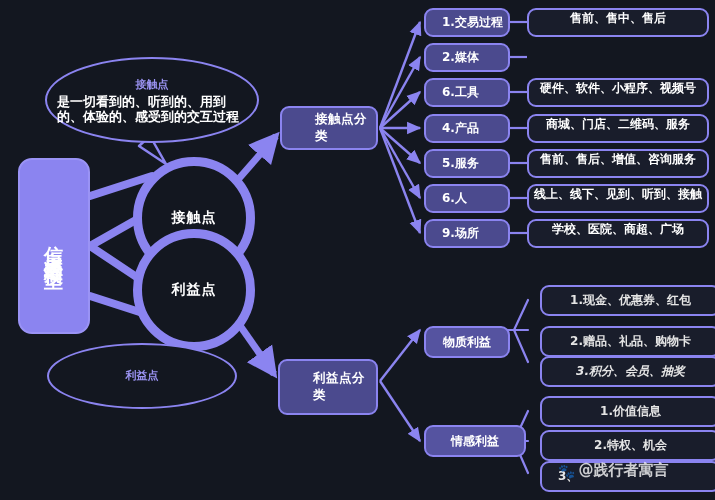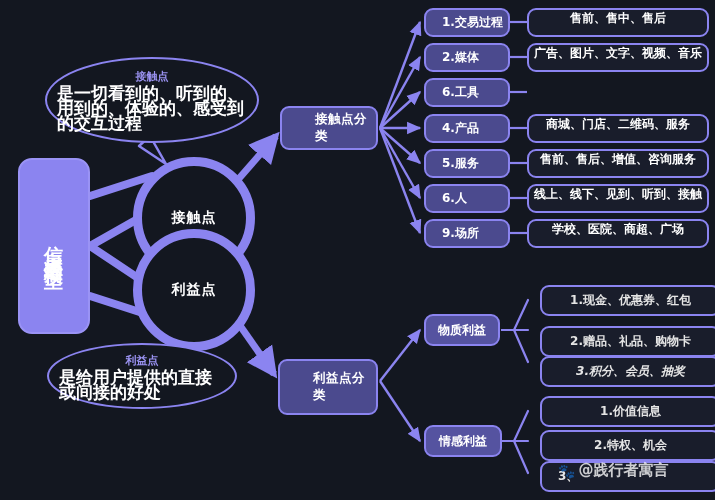--- a/index.html
+++ b/index.html
@@ -35,43 +35,43 @@
   #circle-benefit{left:133px;top:229px;width:104px;height:104px;}
 
   
   .bubble{
     position:absolute;border:2.5px solid #8b84f0;background:#131720;
     border-radius:50%/50%;display:flex;flex-direction:column;
     align-items:center;justify-content:center;padding:6px 10px;
     box-sizing:border-box;
   }
   .bubble .b-title{color:#9b93f2;font-size:11px;font-weight:bold;margin-bottom:2px;}
-  .bubble .b-body{color:#ffffff;font-size:17px;font-weight:bold;line-height:15px;}
+  .bubble .b-body{color:#ffffff;font-size:13px;font-weight:bold;line-height:15px;}
   #bubble-touch{left:45px;top:57px;width:214px;height:86px;}
   #bubble-benefit{left:47px;top:343px;width:190px;height:66px;}
 
   
   .cat-node{
     position:absolute;background:#4b4a8e;border:2px solid #8b84f0;
     border-radius:9px;display:flex;align-items:center;justify-content:center;
     color:#ffffff;font-size:12.5px;font-weight:bold;letter-spacing:.5px;
     box-sizing:border-box;
     padding-left:33px;
   }
   #cat-touch{left:280px;top:106px;width:98px;height:44px;}
   #cat-benefit{left:278px;top:359px;width:100px;height:56px;}
 
   
   .sub-node{
     position:absolute;background:#5553a0;border:2px solid #8b84f0;
     border-radius:9px;display:flex;align-items:center;justify-content:center;
     color:#ffffff;font-size:12px;font-weight:bold;box-sizing:border-box;
   }
-  #sub-material{left:424px;top:314px;width:76px;height:32px;justify-content:center;}
-  #sub-emotional{left:424px;top:425px;width:78px;height:32px;}
+  #sub-material{left:424px;top:326px;width:86px;height:32px;justify-content:center;}
+  #sub-emotional{left:424px;top:425px;width:102px;height:32px;}
 
   
   .leaf-label{
     position:absolute;background:#4b4a8e;border:2px solid #8b84f0;
     border-radius:9px;display:flex;align-items:center;
     padding-left:16px;color:#ffffff;font-size:12px;font-weight:bold;
     box-sizing:border-box;left:424px;width:86px;height:29px;
   }
   
   .leaf-detail{
@@ -177,46 +177,45 @@
   <div class="circle-node" id="circle-benefit">
     <span>利益点</span>
   </div>
 
   <div class="bubble" id="bubble-touch">
     <div class="b-title">接触点</div>
     <div class="b-body">是一切看到的、听到的、用到的、体验的、感受到的交互过程</div>
   </div>
   <div class="bubble" id="bubble-benefit">
     <div class="b-title">利益点</div>
-    <div class="b-body">是给用户提供的直接或间接的好处</div>
   </div>
 
   <div class="cat-node" id="cat-touch">
     <span>接触点分类</span>
   </div>
   <div class="cat-node" id="cat-benefit">
     <span>利益点分类</span>
   </div>
 
   <div class="leaf-label" style="top:8px">
       <span>1.交易过程</span>
     </div>
   <div class="leaf-detail" style="top:8px">
       <span>售前、售中、售后</span>
     </div>
 
   <div class="leaf-label" style="top:43px">
       <span>2.媒体</span>
     </div>
-  <div class="leaf-detail" style="top:43px">
-      <span>广告、图片、文字、视频、音乐</span>
-    </div>
 
   <div class="leaf-label" style="top:78px">
       <span>6.工具</span>
+    </div>
+  <div class="leaf-detail" style="top:78px">
+      <span>硬件、软件、小程序、视频号</span>
     </div>
 
   <div class="leaf-label" style="top:114px">
       <span>4.产品</span>
     </div>
   <div class="leaf-detail" style="top:114px">
       <span>商城、门店、二维码、服务</span>
     </div>
 
   <div class="leaf-label" style="top:149px">

